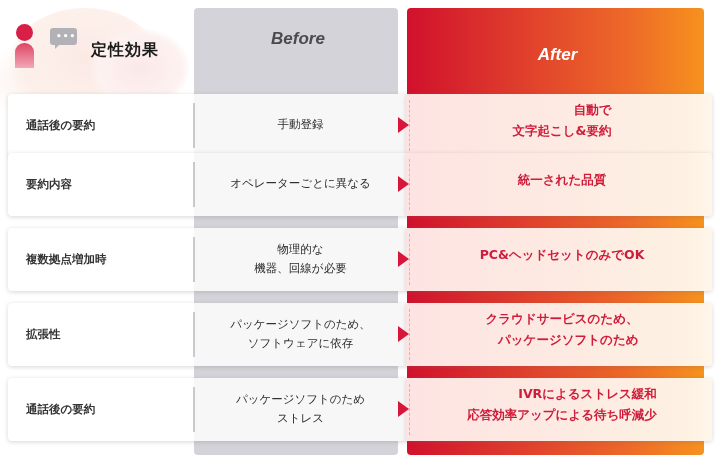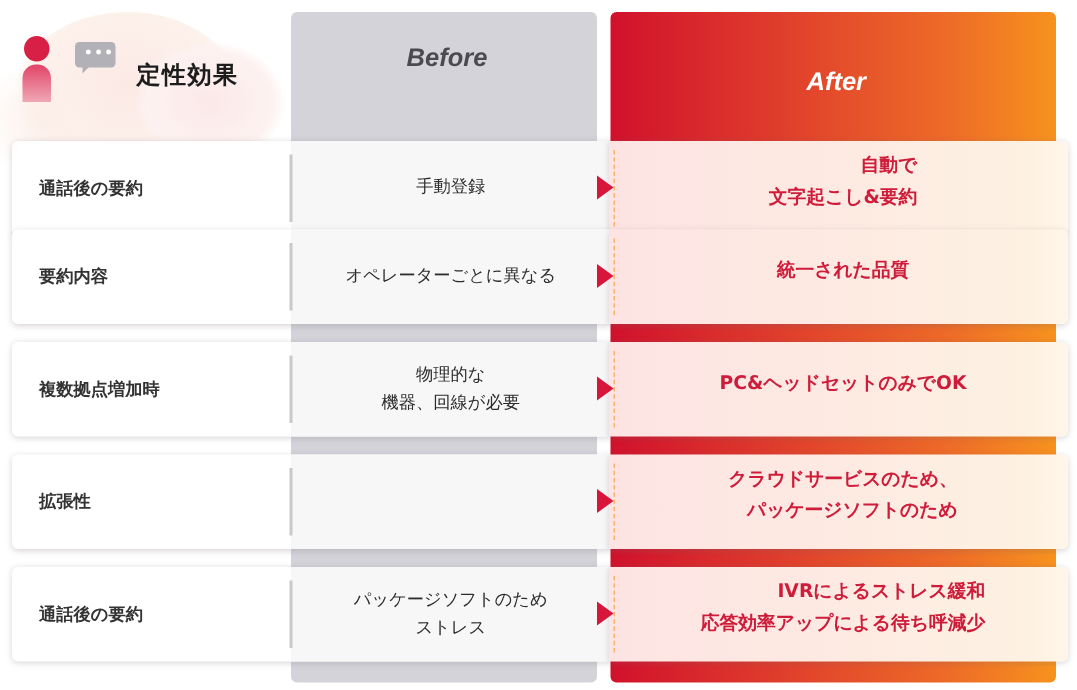--- a/index.html
+++ b/index.html
@@ -112,20 +112,22 @@
   <div class="dash"></div>
   <div class="arrow"></div>
   <div class="after-text">PC&amp;ヘッドセットのみでOK</div>
 </div>
 
 <div class="row" style="top:303px;">
   <div class="card-left"></div>
   <div class="card-before"></div>
   <div class="divider"></div>
   <div class="label">拡張性</div>
+  <div class="before-text">パッケージソフトのため、
+ソフトウェアに依存</div>
   <div class="card-after"></div>
   <div class="dash"></div>
   <div class="arrow"></div>
   <div class="after-text">クラウドサービスのため、
 パッケージソフトのため</div>
 </div>
 
 <div class="row" style="top:378px;">
   <div class="card-left"></div>
   <div class="card-before"></div>

